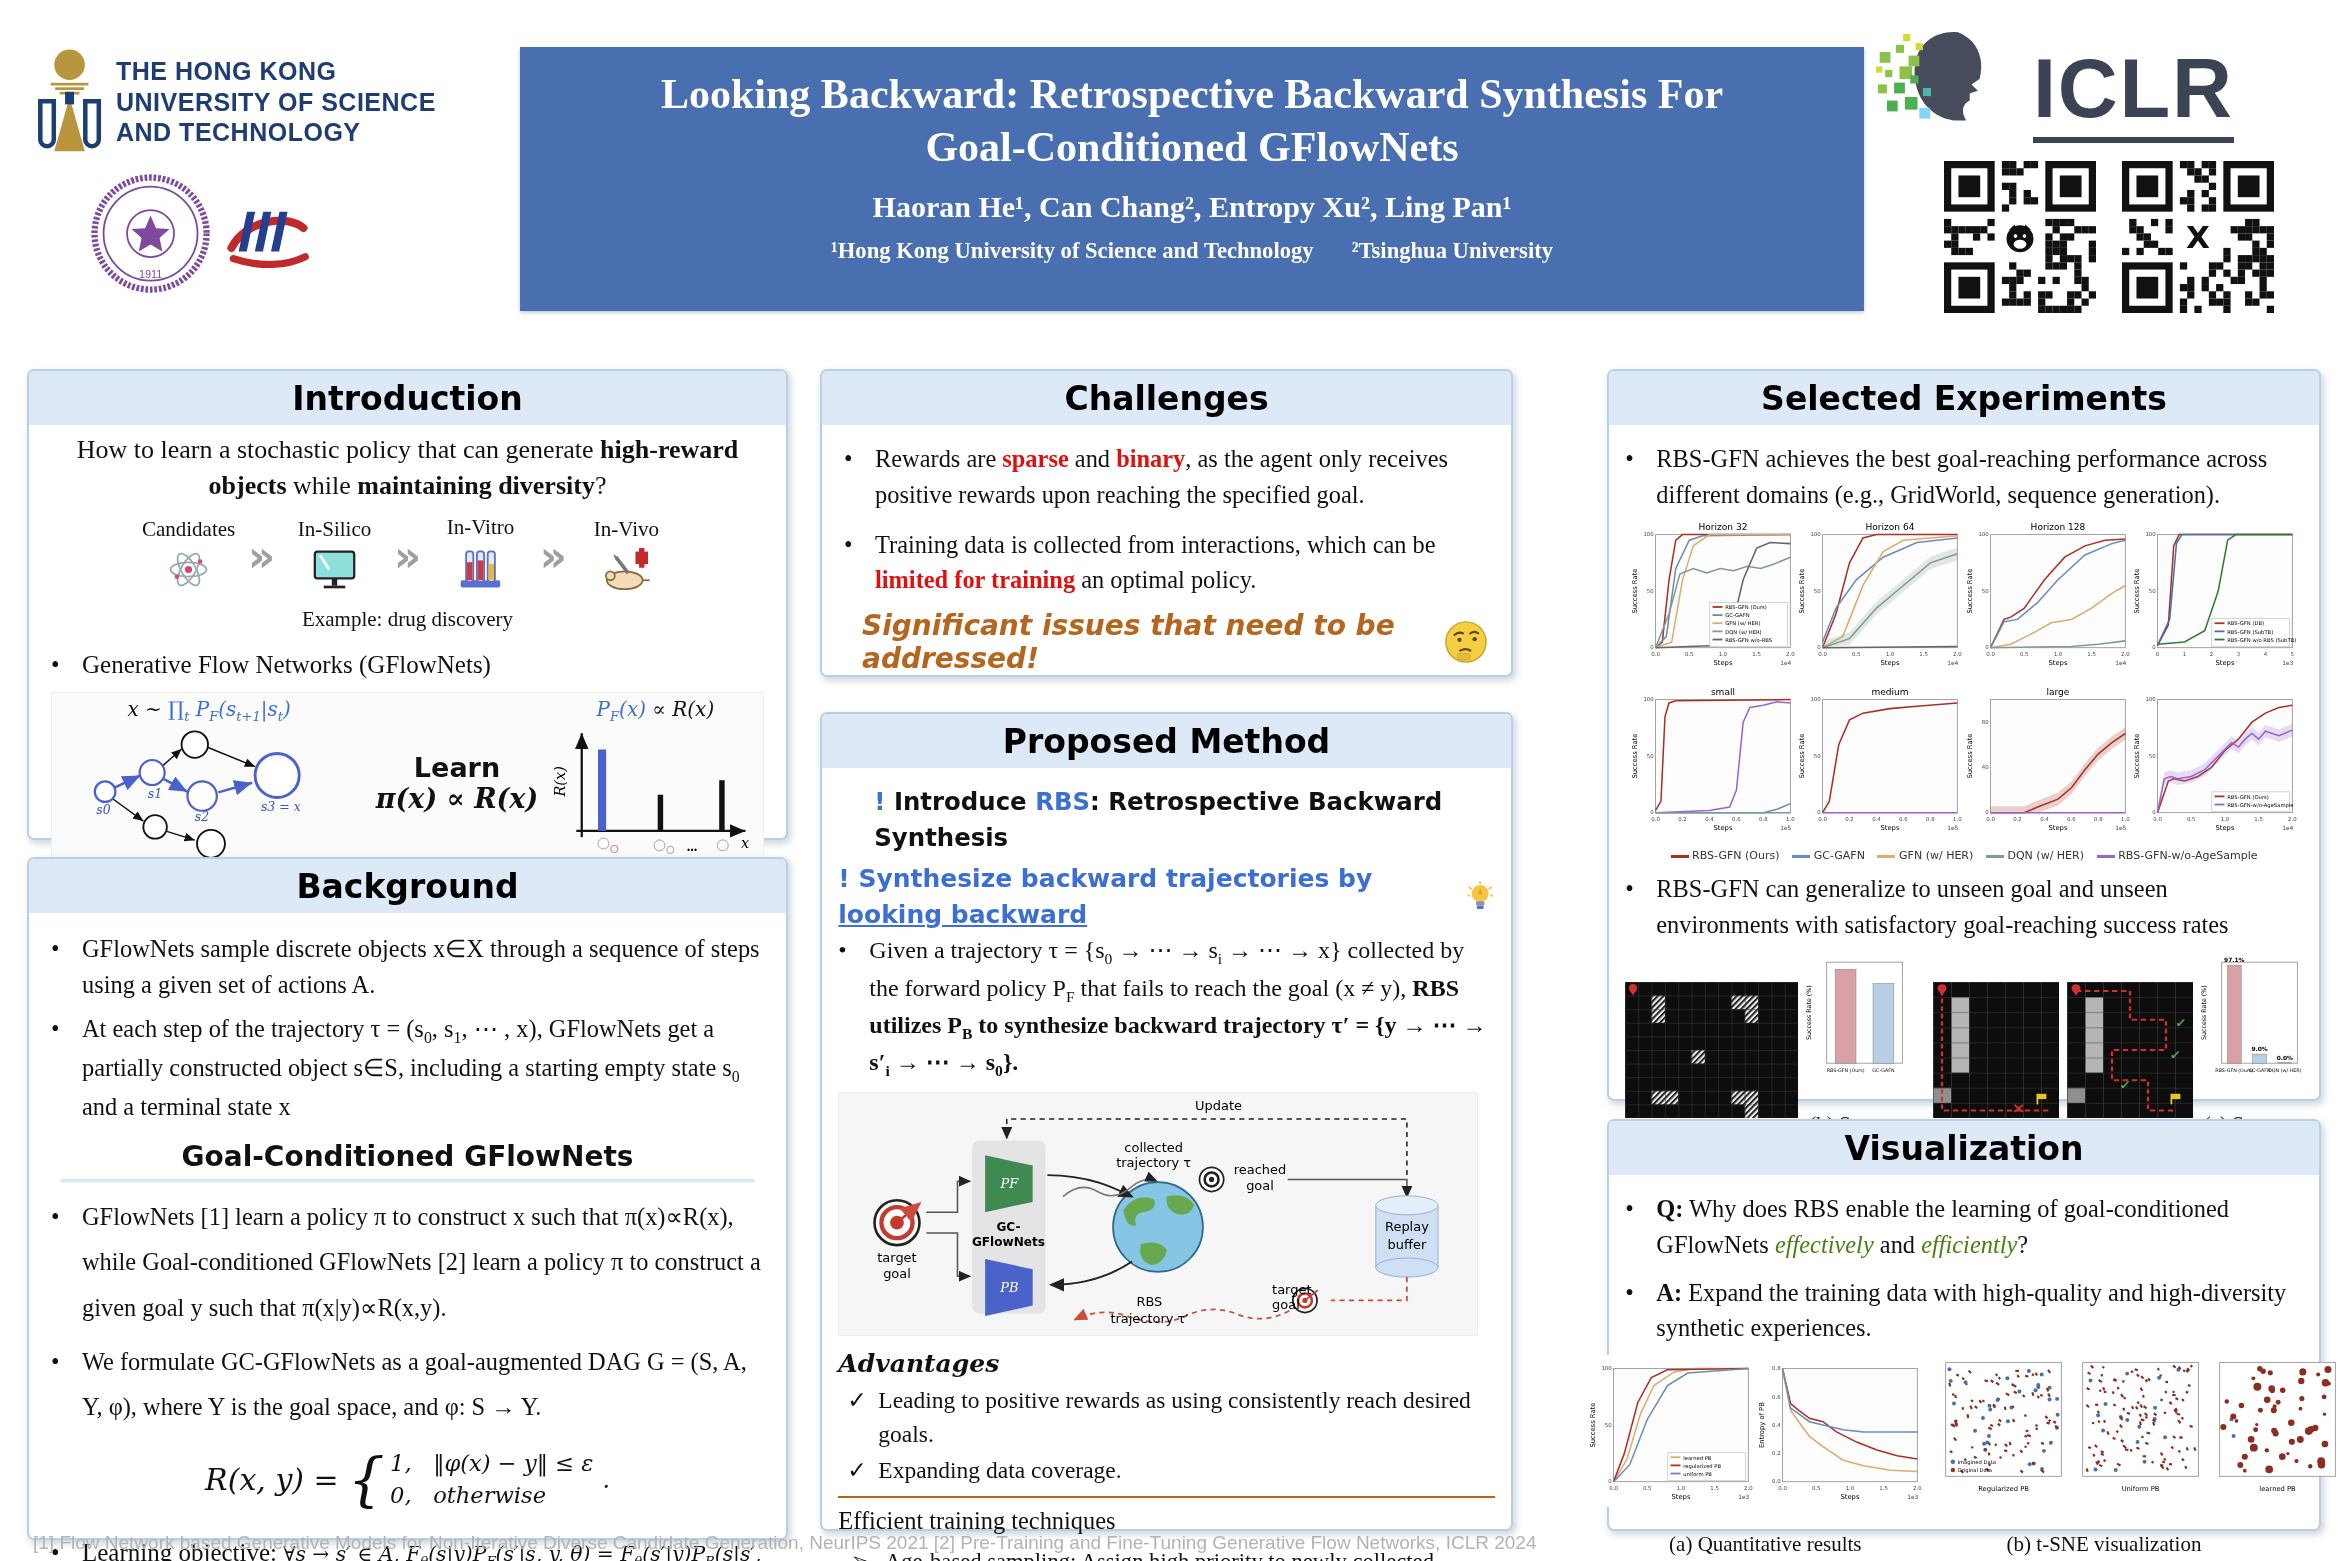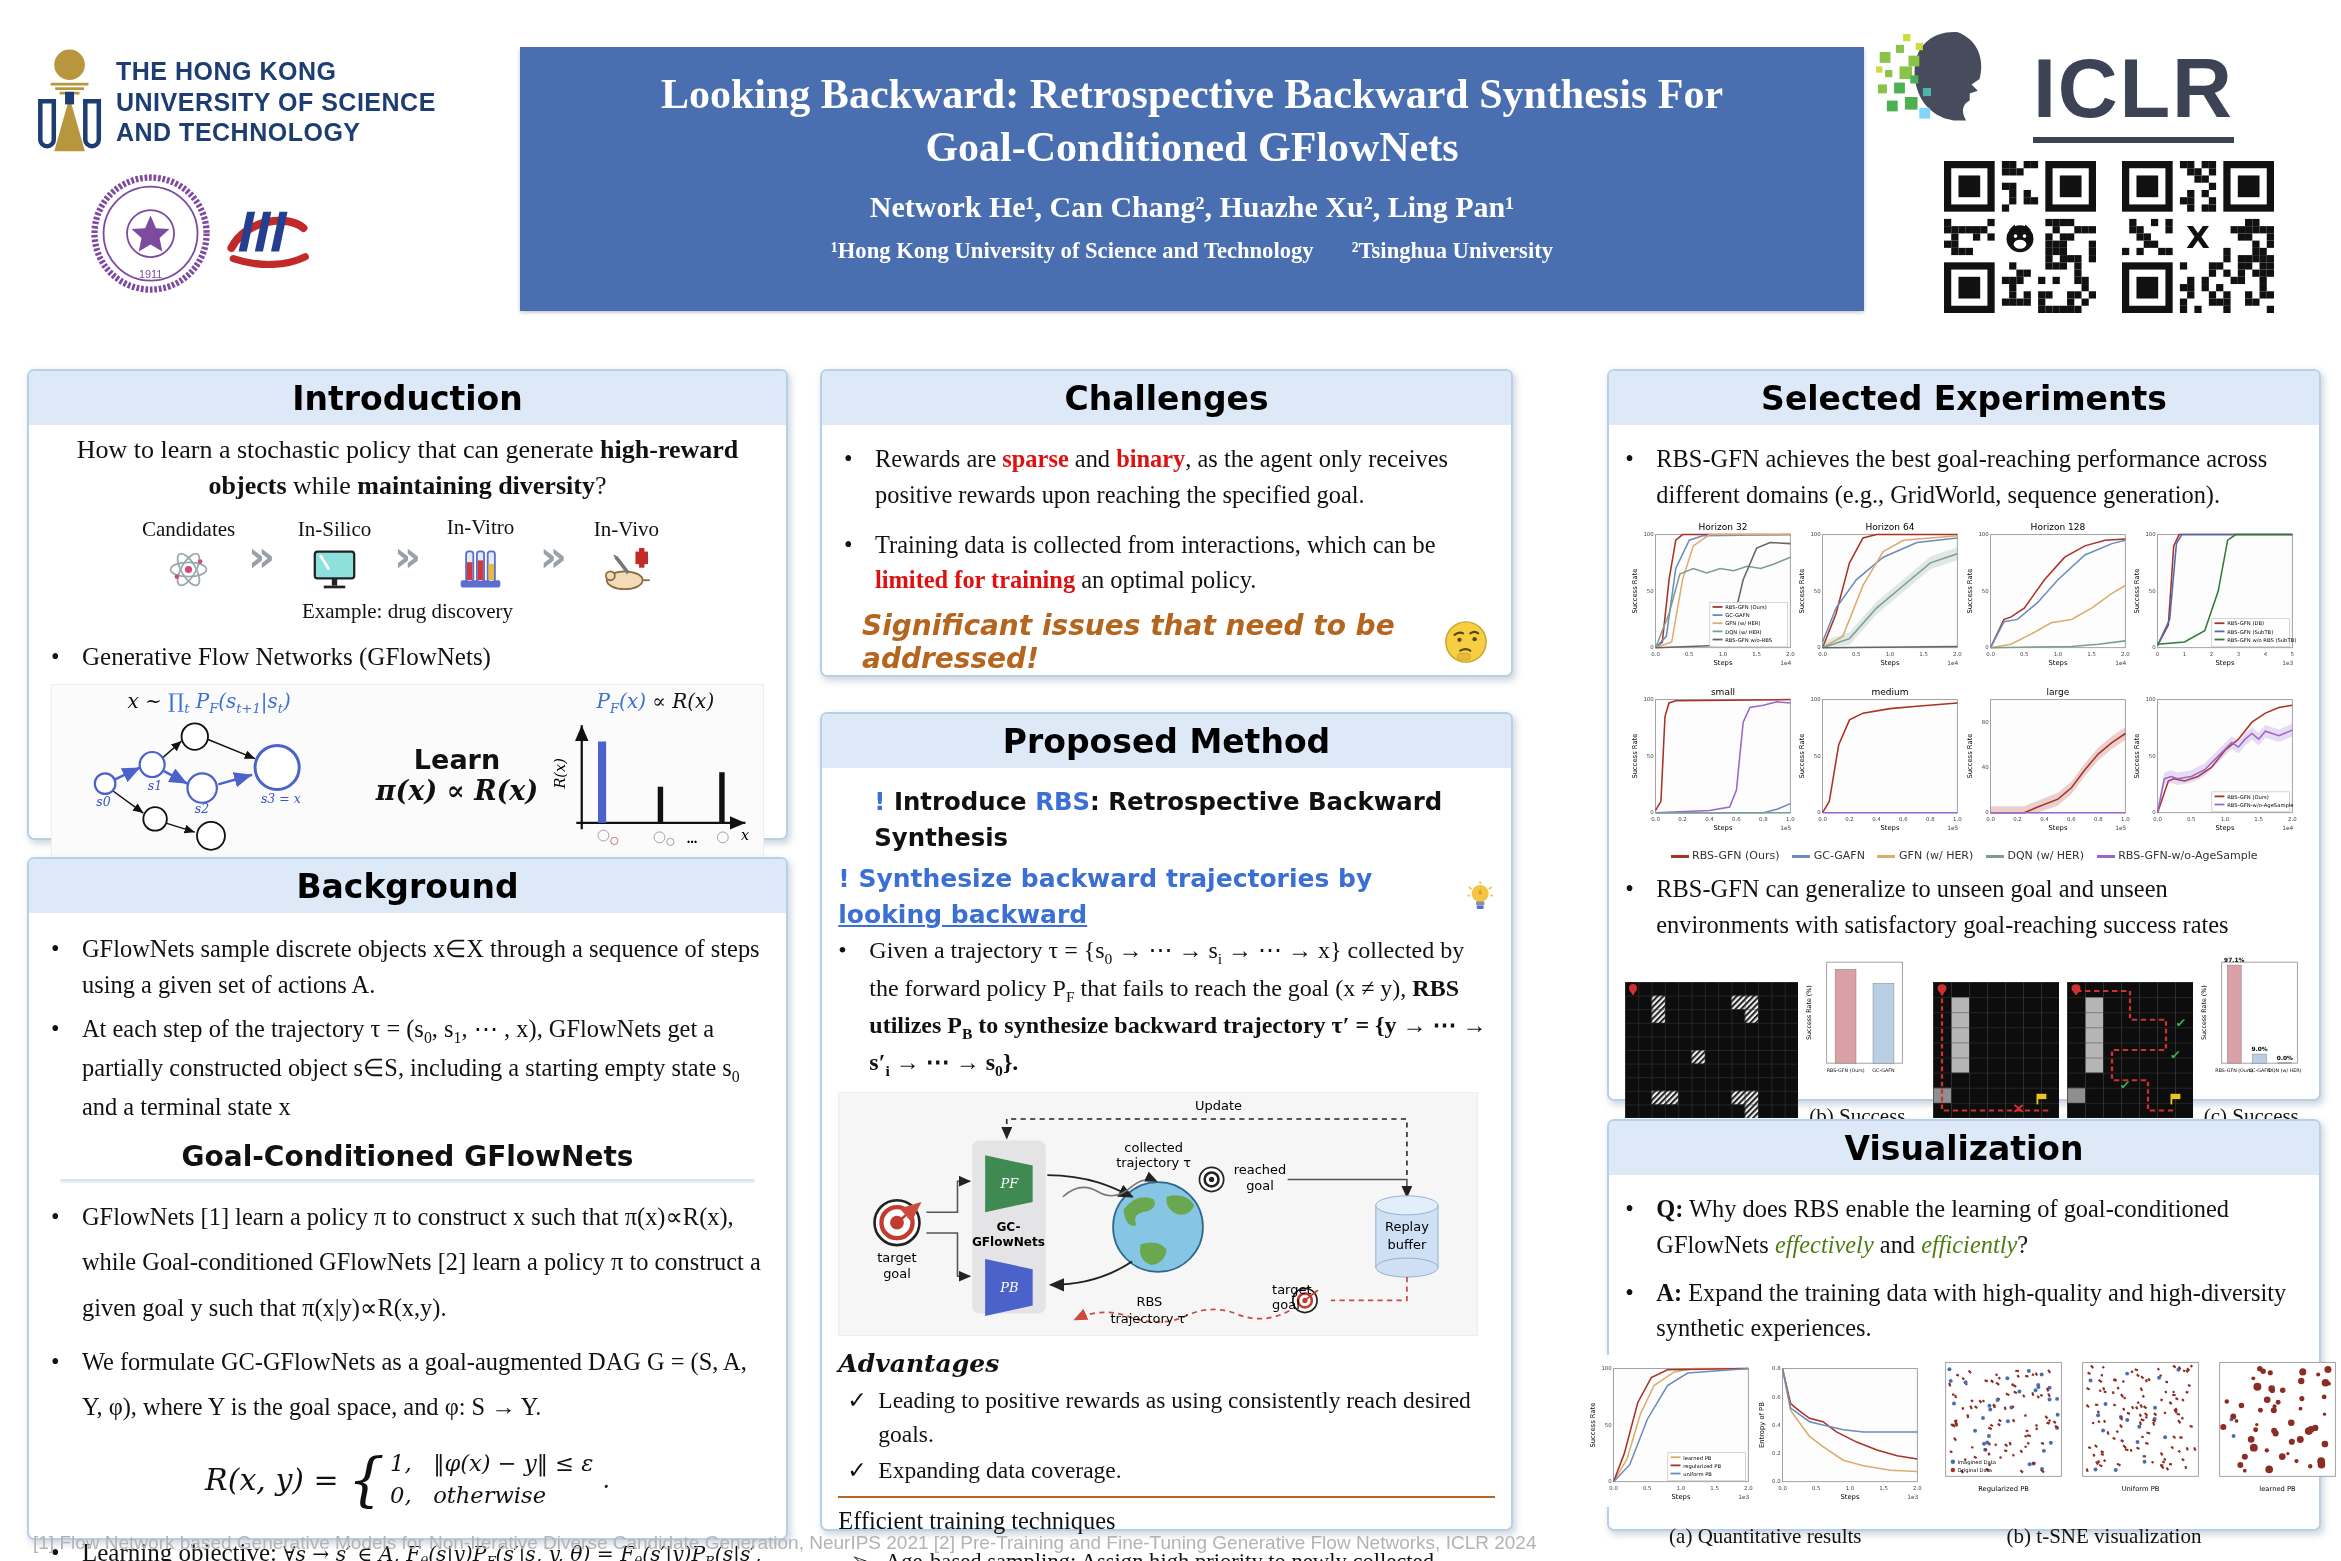--- a/index.html
+++ b/index.html
@@ -32,21 +32,21 @@
   .brace{font-size:58px;font-weight:400;margin:0 5.4px 0 9px;font-family:"DejaVu Serif",serif;}
   .cases div{font-size:22.6px;line-height:1.4;}
   .pipe{display:flex;align-items:flex-end;justify-content:center;gap:5.4px;margin-top:9px;}
   .stage{display:flex;flex-direction:column;align-items:center;width:108px;}
   .stage .lab{font-size:21px;margin-bottom:3.6px;}
   .chev{color:#9aa0a6;font:bold 42px "DejaVu Sans",sans-serif;line-height:1;padding-bottom:12.6px;}
   .figrow{display:flex;align-items:center;justify-content:space-between;background:#fbfbfc;border:0.9px solid #eee;margin-top:9px;padding:3.6px;}
   .learncol{text-align:center;font:bold 27px "DejaVu Sans",sans-serif;}
   .fig-line{text-align:center;font:italic 20px "DejaVu Serif",serif;}
   .mrow{display:flex;gap:3.6px;justify-content:center;}
-  .capt{text-align:center;font-size:21px;margin-top:5px;}
+  .capt{text-align:center;font-size:21px;margin-top:13px;}
   .legendrow{display:flex;justify-content:center;gap:12.6px;font:11px "DejaVu Sans",sans-serif;color:#333;margin-top:1.8px;}
   .legendrow i{display:inline-block;width:18px;height:2.7px;margin-right:3.6px;vertical-align:middle;}
   .hr-orange{border:none;border-top:2.7px solid #b5651d;margin:9px 0 5.4px;}
   .tech-t{font-size:24.4px;}
   .pointer{font-size:20px;width:34px;flex:none;}
   .footer{position:absolute;left:33px;top:1532px;font:19px "Liberation Sans",sans-serif;color:#b3b3b3;}
   .comic{font-family:"DejaVu Sans",sans-serif;}
   .qrbadge{position:absolute;background:#fff;display:flex;align-items:center;justify-content:center;}
 </style>
 </head>
@@ -80,21 +80,21 @@
   <path d="M8 62 C25 30 70 25 88 40" fill="none" stroke="#c22a2a" stroke-width="9" stroke-linecap="round"></path>
   <rect x="30" y="22" width="9" height="44" fill="#243f8f" transform="skewX(-12)"></rect>
   <rect x="48" y="22" width="9" height="44" fill="#243f8f" transform="skewX(-12)"></rect>
   <rect x="66" y="22" width="9" height="44" fill="#243f8f" transform="skewX(-12)"></rect>
   <path d="M10 74 C40 84 70 82 90 72" fill="none" stroke="#c22a2a" stroke-width="8" stroke-linecap="round"></path>
 </svg>
 
 <div class="banner">
   <div class="t">Looking Backward: Retrospective Backward Synthesis For</div>
   <div class="t2">Goal-Conditioned GFlowNets</div>
-  <div class="au">Network He¹, Can Chang², Huazhe Xu², Ling Pan¹</div>
+  <div class="au">Haoran He¹, Can Chang², Entropy Xu², Ling Pan¹</div>
   <div class="af">
     <span>¹Hong Kong University of Science and Technology</span>
     <span>²Tsinghua University</span>
   </div>
 </div>
 
 <svg class="abs" style="left:1872px;top:25px" width="136" height="126" viewBox="0 0 150 140">
   <path d="M95 8 C70 6 52 20 48 40 C44 60 50 80 62 92 C70 100 78 104 90 106 L104 106 C98 96 100 88 108 84 L108 76 L117 73 L110 66 L119 60 C124 42 120 18 95 8 Z" fill="#474c5c"></path>
   <g fill="#8bc34a">
     <rect x="8" y="30" width="12" height="12"></rect>

